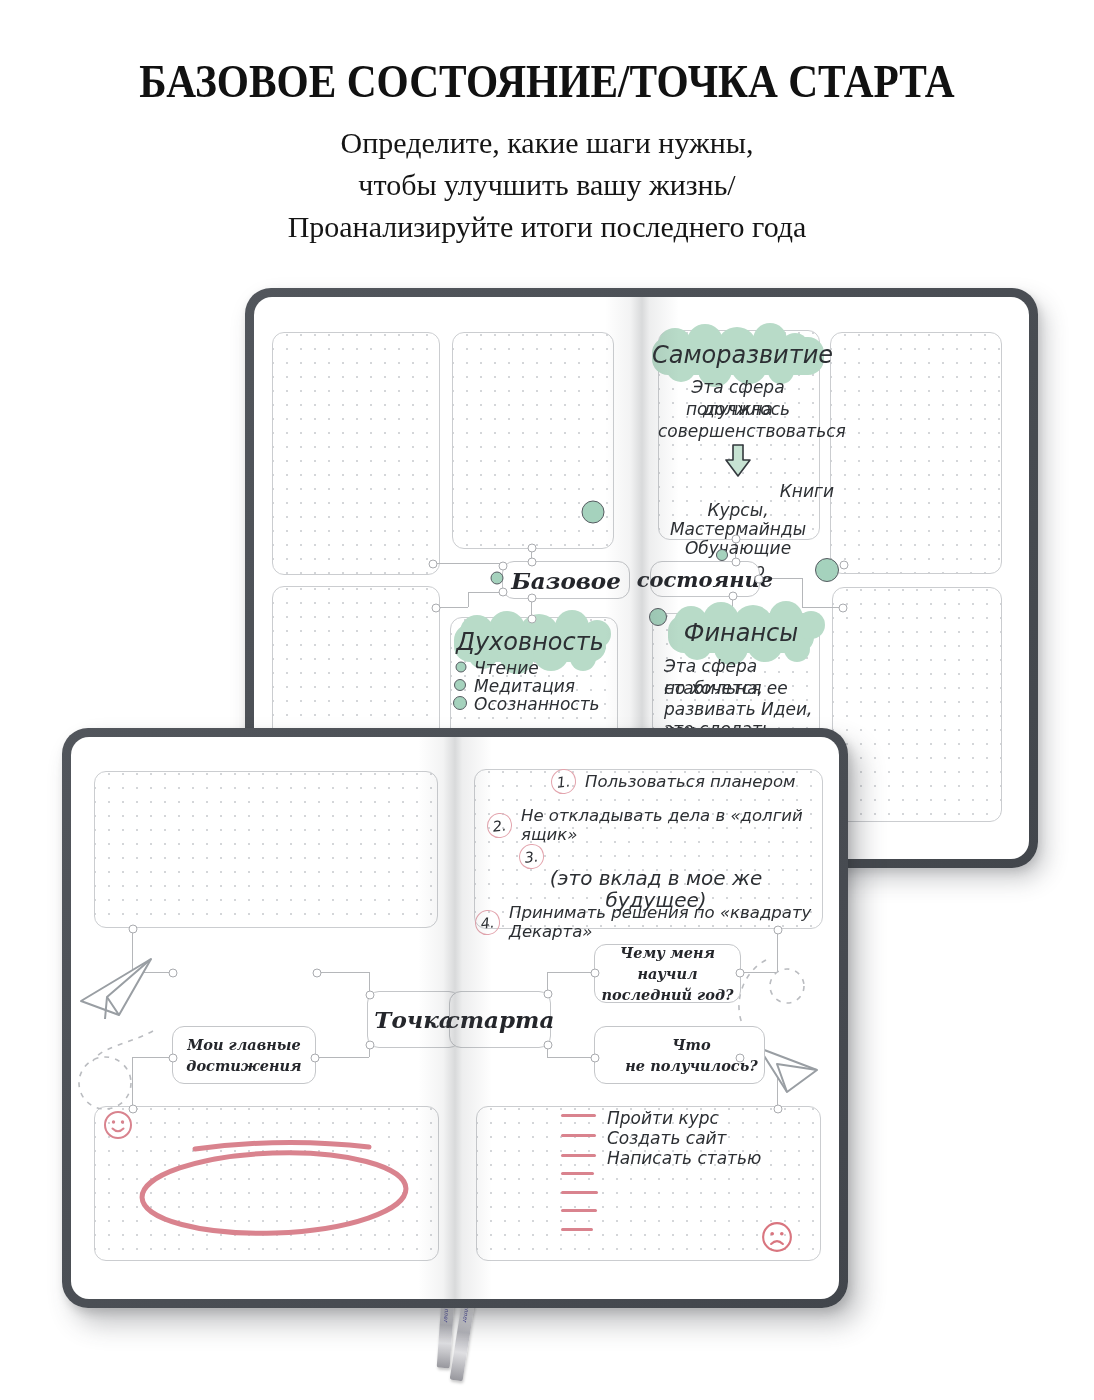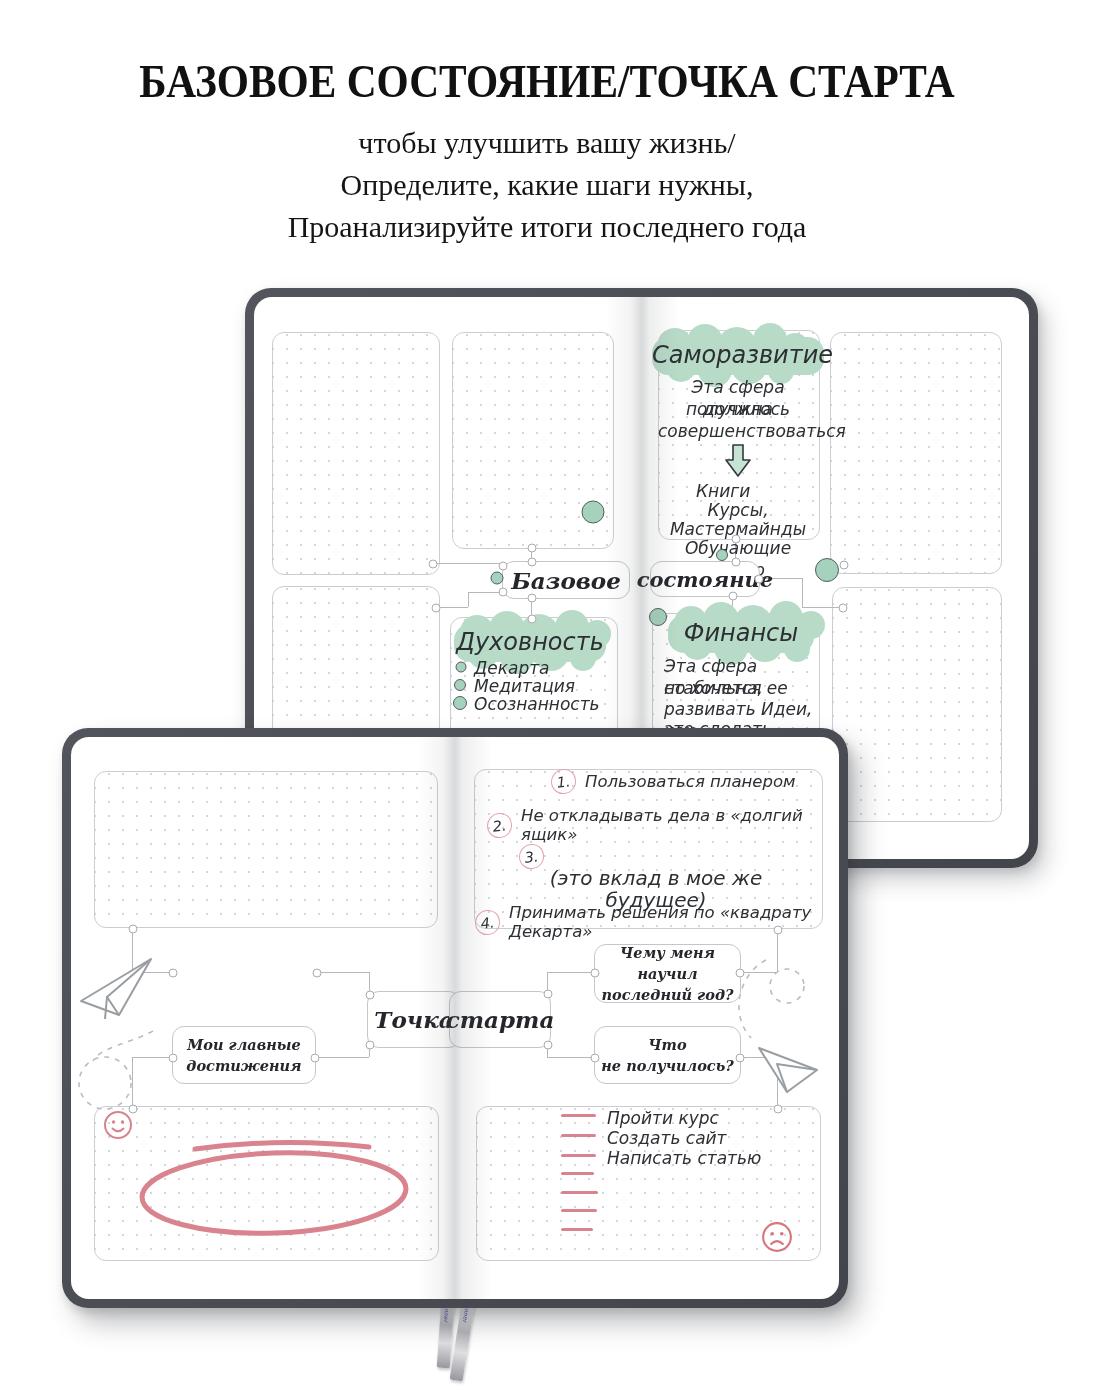--- a/index.html
+++ b/index.html
@@ -57,22 +57,22 @@
           font-style:italic;padding-top:5px;margin-left:3px;letter-spacing:.5px;white-space:nowrap;}
   svg{display:block;}
 </style>
 </head>
 <body>
 
 <div id="stage">
 
   <div class="title">БАЗОВОЕ СОСТОЯНИЕ/ТОЧКА СТАРТА</div>
   <div class="subtitle">
+    <div>Определите, какие шаги нужны,</div>
     <div>чтобы улучшить вашу жизнь/</div>
-    <div>Определите, какие шаги нужны,</div>
     <div>Проанализируйте итоги последнего года</div>
   </div>
 
   <div class="notebook nb-top" style="left:245px;top:288px;width:793px;height:580px;">
     <div class="cover"></div>
     <div class="pages">
 
       <div class="dotbox" style="left:18px;top:35px;width:166px;height:241px;"></div>
       <div class="dotbox" style="left:198px;top:35px;width:160px;height:215px;"></div>
       <div class="gdot" style="left:339px;top:215px;width:21px;height:21px;"></div>
@@ -97,36 +97,36 @@
         <span class="script" style="font-size:23px;">Базовое</span>
       </div>
       <div class="gdot" style="left:243px;top:281px;width:11px;height:11px;"></div>
 
       <div class="dotbox" style="left:196px;top:320px;width:166px;height:219px;"></div>
       <div class="cloud" style="left:200px;top:327px;width:152px;height:38px;"></div>
       <div class="heading hw" style="left:200px;top:331px;width:152px;">Духовность</div>
       <div class="gdot" style="left:207px;top:370px;width:9px;height:9px;"></div>
       <div class="gdot" style="left:206px;top:388px;width:10px;height:10px;"></div>
       <div class="gdot" style="left:206px;top:406px;width:12px;height:12px;"></div>
-      <div class="notetxt hw" style="left:220px;top:360px;">Декарта</div>
+      <div class="notetxt hw" style="left:220px;top:360px;">Чтение</div>
       <div class="notetxt hw" style="left:220px;top:378px;text-align:center;">Медитация</div>
       <div class="notetxt hw" style="left:220px;top:396px;">Осознанность</div>
 
       <div class="dotbox" style="left:404px;top:33px;width:160px;height:208px;"></div>
       <div class="cloud" style="left:398px;top:40px;width:172px;height:38px;"></div>
       <div class="heading hw" style="left:398px;top:44px;width:172px;">Саморазвитие</div>
       <div class="notetxt hw" style="left:404px;top:79px;width:160px;text-align:center;">Эта сфера должна</div>
       <div class="notetxt hw" style="left:404px;top:101px;width:160px;text-align:center;">получилось</div>
       <div class="notetxt hw" style="left:404px;top:123px;width:160px;text-align:center;">совершенствоваться</div>
       <div class="abs" style="left:470px;top:146px;z-index:3;">
         <svg width="28" height="36" viewBox="0 0 28 36">
             <path d="M9 2 h10 v15 h7 L14 33 L2 17 h7 Z" fill="#c7e3d3" stroke="#33383d" stroke-width="1.6" stroke-linejoin="round"></path>
           </svg>
       </div>
-      <div class="notetxt hw" style="left:404px;top:183px;width:176px;text-align:left;margin-left:38px;">Книги</div>
+      <div class="notetxt hw" style="left:404px;top:183px;width:176px;text-align:right;">Книги</div>
       <div class="notetxt hw" style="left:404px;top:202px;width:160px;text-align:center;">Курсы,</div>
       <div class="notetxt hw" style="left:404px;top:221px;width:160px;text-align:center;">Мастермайнды</div>
       <div class="notetxt hw" style="left:404px;top:240px;width:160px;text-align:center;">Обучающие видео</div>
 
       <div class="line" style="left:481px;top:241px;width:1px;height:23px;"></div>
       <div class="node" style="left:481px;top:241px;"></div>
       <div class="node" style="left:481px;top:264px;"></div>
       <div class="tagbox" style="left:396px;top:264px;width:108px;height:34px;">
         <span class="script" style="font-size:21px;">состояние</span>
       </div>
@@ -249,21 +249,21 @@
 
       <div class="tagbox" style="left:523px;top:207px;width:145px;height:57px;">
         <span class="script" style="font-size:14.5px;line-height:21px;">Чему меня научил</span>
         <span class="script" style="font-size:14.5px;line-height:21px;">последний год?</span>
       </div>
       <div class="line" style="left:476px;top:235px;width:47px;height:1px;"></div>
       <div class="line" style="left:476px;top:235px;width:1px;height:19px;"></div>
       <div class="node" style="left:476px;top:256px;"></div>
       <div class="node" style="left:523px;top:235px;"></div>
 
-      <div class="tagbox" style="left:523px;top:289px;width:145px;height:56px;">
+      <div class="tagbox" style="left:523px;top:289px;width:145px;height:56px;padding-left:24px;">
         <span class="script" style="font-size:14.5px;line-height:21px;">Что</span>
         <span class="script" style="font-size:14.5px;line-height:21px;">не получилось?</span>
       </div>
       <div class="line" style="left:476px;top:320px;width:47px;height:1px;"></div>
       <div class="line" style="left:476px;top:309px;width:1px;height:11px;"></div>
       <div class="node" style="left:476px;top:307px;"></div>
       <div class="node" style="left:523px;top:320px;"></div>
       <div class="node" style="left:668px;top:320px;"></div>
       <div class="line" style="left:668px;top:320px;width:38px;height:1px;"></div>
       <div class="line" style="left:706px;top:320px;width:1px;height:49px;"></div>

